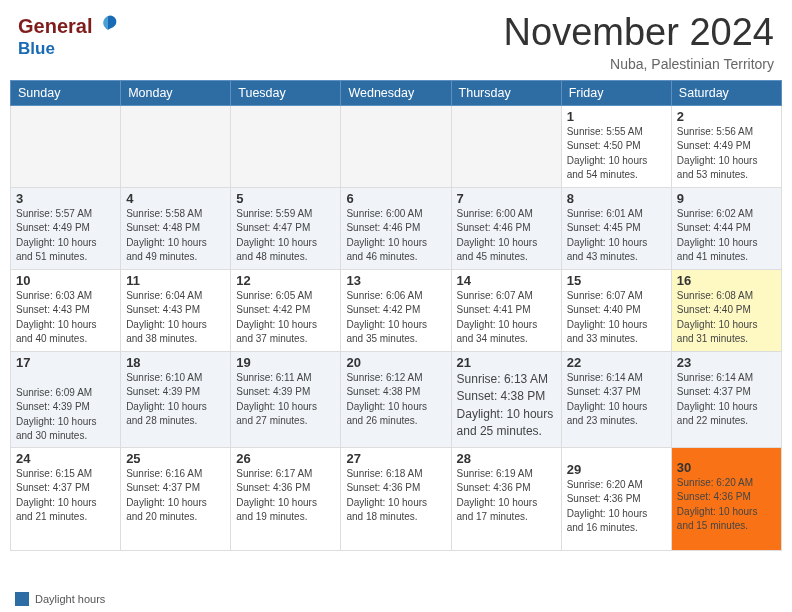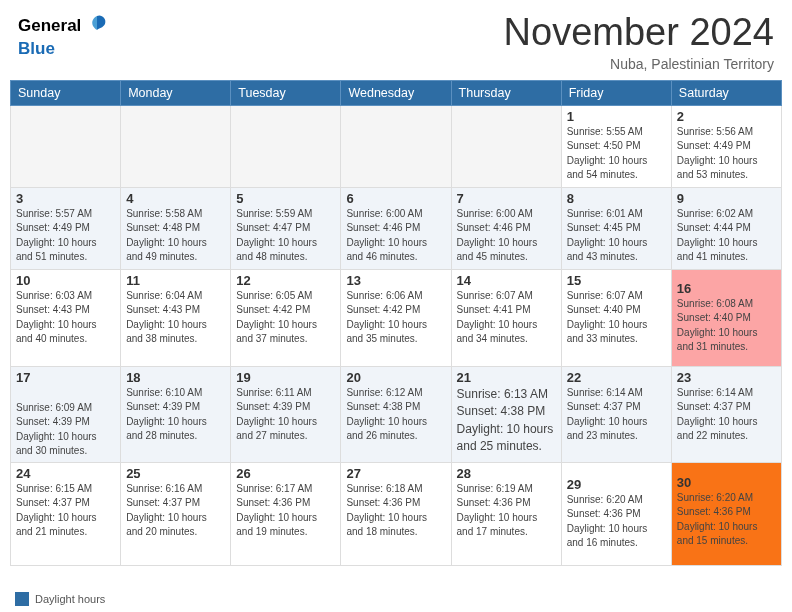--- a/index.html
+++ b/index.html
@@ -7,21 +7,21 @@
   </style>
 </head>
 <body>
 
 <div style="width:792px; height:612px; background:#fff; display:flex; flex-direction:column;">
 
   <div style="display:flex; justify-content:space-between; align-items:flex-start; padding:12px 18px 8px 18px;">
     <div style="display:flex; align-items:center;">
       <div style="line-height:1.1;">
         <div style="display:flex; align-items:center;">
-          <span style="font-size:17px; font-weight:bold; color:#000000;text-align:right;">General</span>
+          <span style="font-size:20px; font-weight:bold; color:#7f1d1d;text-align:right;">General</span>
           <svg width="28" height="28" viewBox="0 0 28 28" style="margin-left:2px;">
             <path d="M14 4 C18 2, 24 6, 22 12 C20 16, 16 16, 14 18 L14 4Z" fill="#1a6bb5"></path>
             <path d="M14 4 C10 6, 8 10, 10 14 C12 17, 14 18, 14 18 L14 4Z" fill="#4a9fd5"></path>
           </svg>
         </div>
         <span style="font-size:17px; font-weight:bold; color:#1a6bb5; margin-left:0;">Blue</span>
       </div>
     </div>
 
     <div style="text-align:right;">
@@ -152,21 +152,21 @@
 Daylight: 10 hours
 and 34 minutes.</div>
             </td>
             <td style="vertical-align: top; padding: 3px 5px; border: 1px solid rgb(221, 221, 221); width: 110px; height: 82px; font-size: 10px; color: rgb(51, 51, 51); background: rgb(255, 255, 255);">
               <span style="font-size: 13px; font-weight: bold; display: block; margin-bottom: 1px;">15</span>
               <div style="font-size: 10px; line-height: 1.45; color: rgb(68, 68, 68); white-space: pre-line;">Sunrise: 6:07 AM
 Sunset: 4:40 PM
 Daylight: 10 hours
 and 33 minutes.</div>
             </td>
-            <td style="vertical-align: top; padding: 11px 5px; border: 1px solid rgb(221, 221, 221); width: 110px; height: 82px; font-size: 10px; color: rgb(51, 51, 51); background: #fca5a5;">
+            <td style="vertical-align: top; padding: 3px 5px; border: 1px solid rgb(221, 221, 221); width: 110px; height: 82px; font-size: 10px; color: rgb(51, 51, 51); background: #fef9c3;">
               <span style="font-size: 13px; font-weight: bold; display: block; margin-bottom: 1px;">16</span>
               <div style="font-size: 10px; line-height: 1.45; color: rgb(68, 68, 68); white-space: pre-line;">Sunrise: 6:08 AM
 Sunset: 4:40 PM
 Daylight: 10 hours
 and 31 minutes.</div>
             </td>
           </tr>
           <tr>
             <td style="vertical-align: top; padding: 3px 5px; border: 1px solid rgb(221, 221, 221); width: 110px; height: 82px; font-size: 10px; color: rgb(51, 51, 51); background: rgb(240, 244, 249);">
               <span style="font-size: 13px; font-weight: bold; display: block; margin-bottom: 16px;">17</span>

